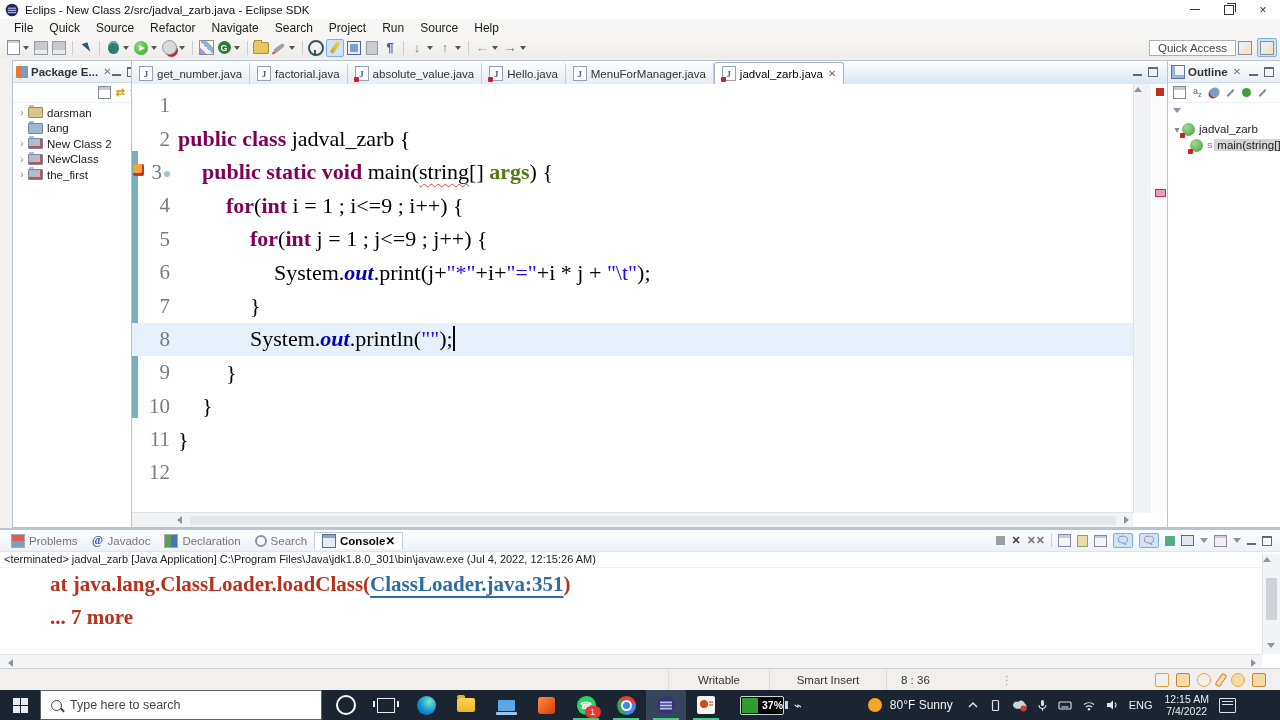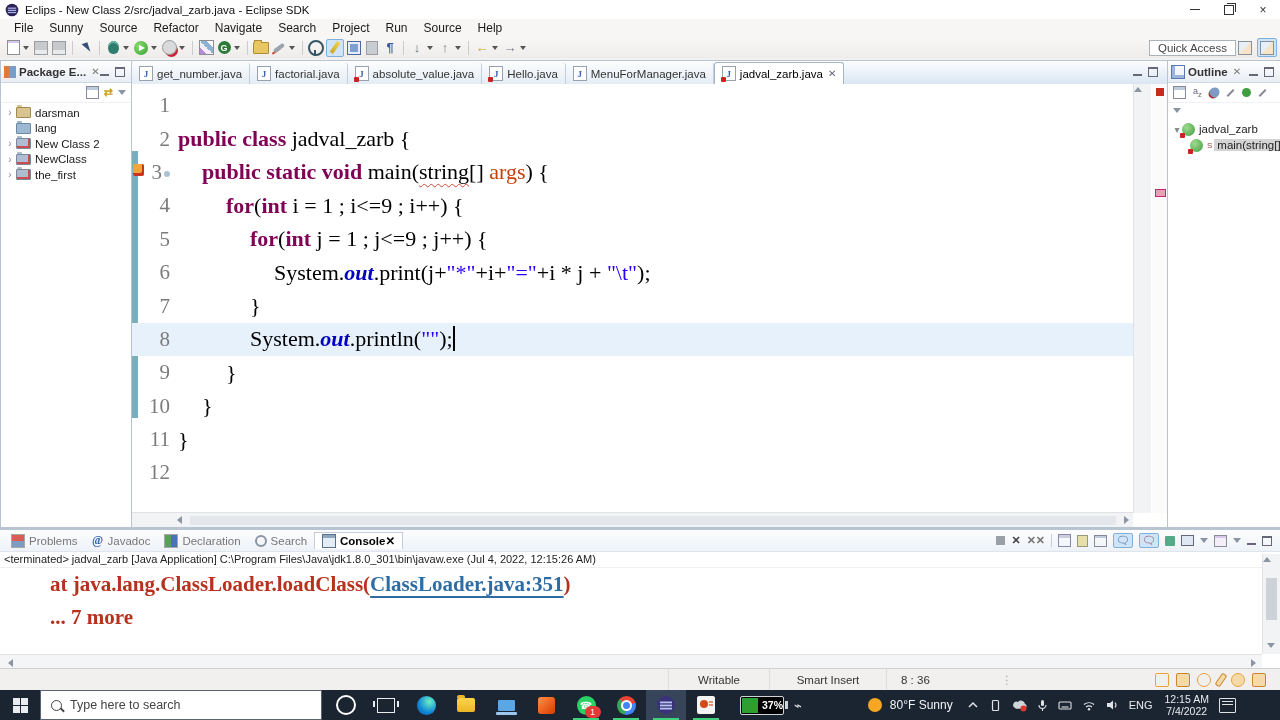--- a/index.html
+++ b/index.html
@@ -56,21 +56,21 @@
   .vclose{color:#777;font-size:10px;margin-left:2px;}
   .minmax{margin-left:auto;display:flex;gap:6px;padding-right:3px;}
   .mm-min{width:9px;border-bottom:2px solid #667;height:7px;}
   .mm-max{width:8px;height:7px;border:1px solid #667;border-top-width:2px;}
   .view-toolbar{height:19px;display:flex;align-items:center;justify-content:flex-end;gap:5px;padding:0 5px;border-bottom:1px solid #eef1f5;}
   .vti{font-size:11px;color:#667;}
   .vti.collapse{width:11px;height:11px;border:1px solid #889;box-shadow:inset 0 3px #bcd;}
   .vti.link{color:#caa014;font-weight:bold;}
   .tri-down-sm{width:0;height:0;border-left:4px solid transparent;border-right:4px solid transparent;border-top:5px solid #8a94a2;}
   
-  #pkg-panel{left:0;top:2px;width:130px;height:466px;}
+  #pkg-panel{left:12px;top:2px;width:130px;height:466px;}
   .tree{padding:2px 0 0 4px;}
   .tree-row{display:flex;align-items:center;height:15.5px;font-size:11.5px;color:#1a1a1a;white-space:nowrap;}
   .tw{width:10px;color:#8a8a8a;font-size:10px;text-align:center;}
   .fold{width:13px;height:9px;border-radius:1px;margin:0 4px 0 1px;position:relative;flex:none;}
   .fold:before{content:"";position:absolute;top:-3px;left:0;width:5px;height:2px;border-radius:1px 1px 0 0;background:inherit;}
   .fold.open{background:#d9c48f;border:0.5px solid #a08a50;}
   .fold.closed{background:#9db8d2;border:0.5px solid #6d88a2;}
   .fold.project{background:#aebdd0;border:0.5px solid #7d88a0;box-shadow:inset -2px -2px 0 #c94f4f;}
   
   #editor-area{left:131px;top:2px;width:1035px;height:466px;border:1px solid #b9c4d2;background:#fff;}
@@ -85,21 +85,21 @@
   .code-row{display:flex;height:33.4px;align-items:center;position:relative;}
   .code-row.hl{background:#e6f1fc;}
   .gutter-num{width:38px;text-align:right;padding-right:8px;font:21px "Liberation Serif",serif;color:#7b7b7b;flex:none;}
   .bullet{display:inline-block;width:6px;height:6px;border-radius:50%;background:#a9c2d4;margin-left:2px;vertical-align:middle;}
   .line-marker{position:absolute;left:1px;top:8px;width:11px;height:12px;background:#f0a63c;border-radius:2px;box-shadow:inset -2px -3px 0 #cc3322;z-index:3;}
   .code-text{font:22px "Liberation Serif",serif;color:#000;white-space:pre;}
   .tok-kw{color:#7f0055;font-weight:bold;}
   .tok-pl{color:#000;}
   .tok-str{color:#2a00ff;}
   .tok-fld{color:#0000c0;font-style:italic;font-weight:bold;}
-  .tok-arg{color:#c2410c;}
+  .tok-arg{color:#4d7c0f;font-weight:bold;}
   .tok-err{color:#000;text-decoration:underline;text-decoration-style:wavy;text-decoration-color:#d44a3a;text-underline-offset:4px;text-decoration-thickness:1px;}
   .caret{display:inline-block;width:2px;height:25px;background:#000;vertical-align:-5px;}
   #ed-vscroll{position:absolute;top:23px;right:16px;width:17px;bottom:14px;background:#f2f3f4;border-left:1px solid #e0e2e5;}
   #ed-ruler{position:absolute;top:23px;right:0;width:15px;bottom:14px;background:#fbfbfc;}
   .ov-error{position:absolute;top:4px;left:4px;width:8px;height:8px;background:#c42d1c;}
   .ov-mark{position:absolute;top:105px;left:3px;width:9px;height:6px;background:#e4a3b0;border:1px solid #c27;}
   #ed-hscroll{position:absolute;left:0;right:34px;bottom:0;height:14px;background:#f2f3f4;border-top:1px solid #e0e2e5;display:flex;align-items:center;}
   .tri{width:0;height:0;display:inline-block;}
   .tri.l{border-top:4px solid transparent;border-bottom:4px solid transparent;border-right:5px solid #8a94a2;margin-left:45px;}
   .tri.r{border-top:4px solid transparent;border-bottom:4px solid transparent;border-left:5px solid #8a94a2;}
@@ -206,21 +206,21 @@
       </span>
     <span class="wc">
         <span class="restore"></span>
       </span>
     <span class="wc">×</span>
   </div>
 </div>
 
 <div id="menubar" class="abs">
     <span class="menu-item">File</span>
-    <span class="menu-item">Sunny</span>
+    <span class="menu-item">Quick</span>
     <span class="menu-item">Source</span>
     <span class="menu-item">Refactor</span>
     <span class="menu-item">Navigate</span>
     <span class="menu-item">Search</span>
     <span class="menu-item">Project</span>
     <span class="menu-item">Run</span>
     <span class="menu-item">Source</span>
     <span class="menu-item">Help</span>
   </div>
 

